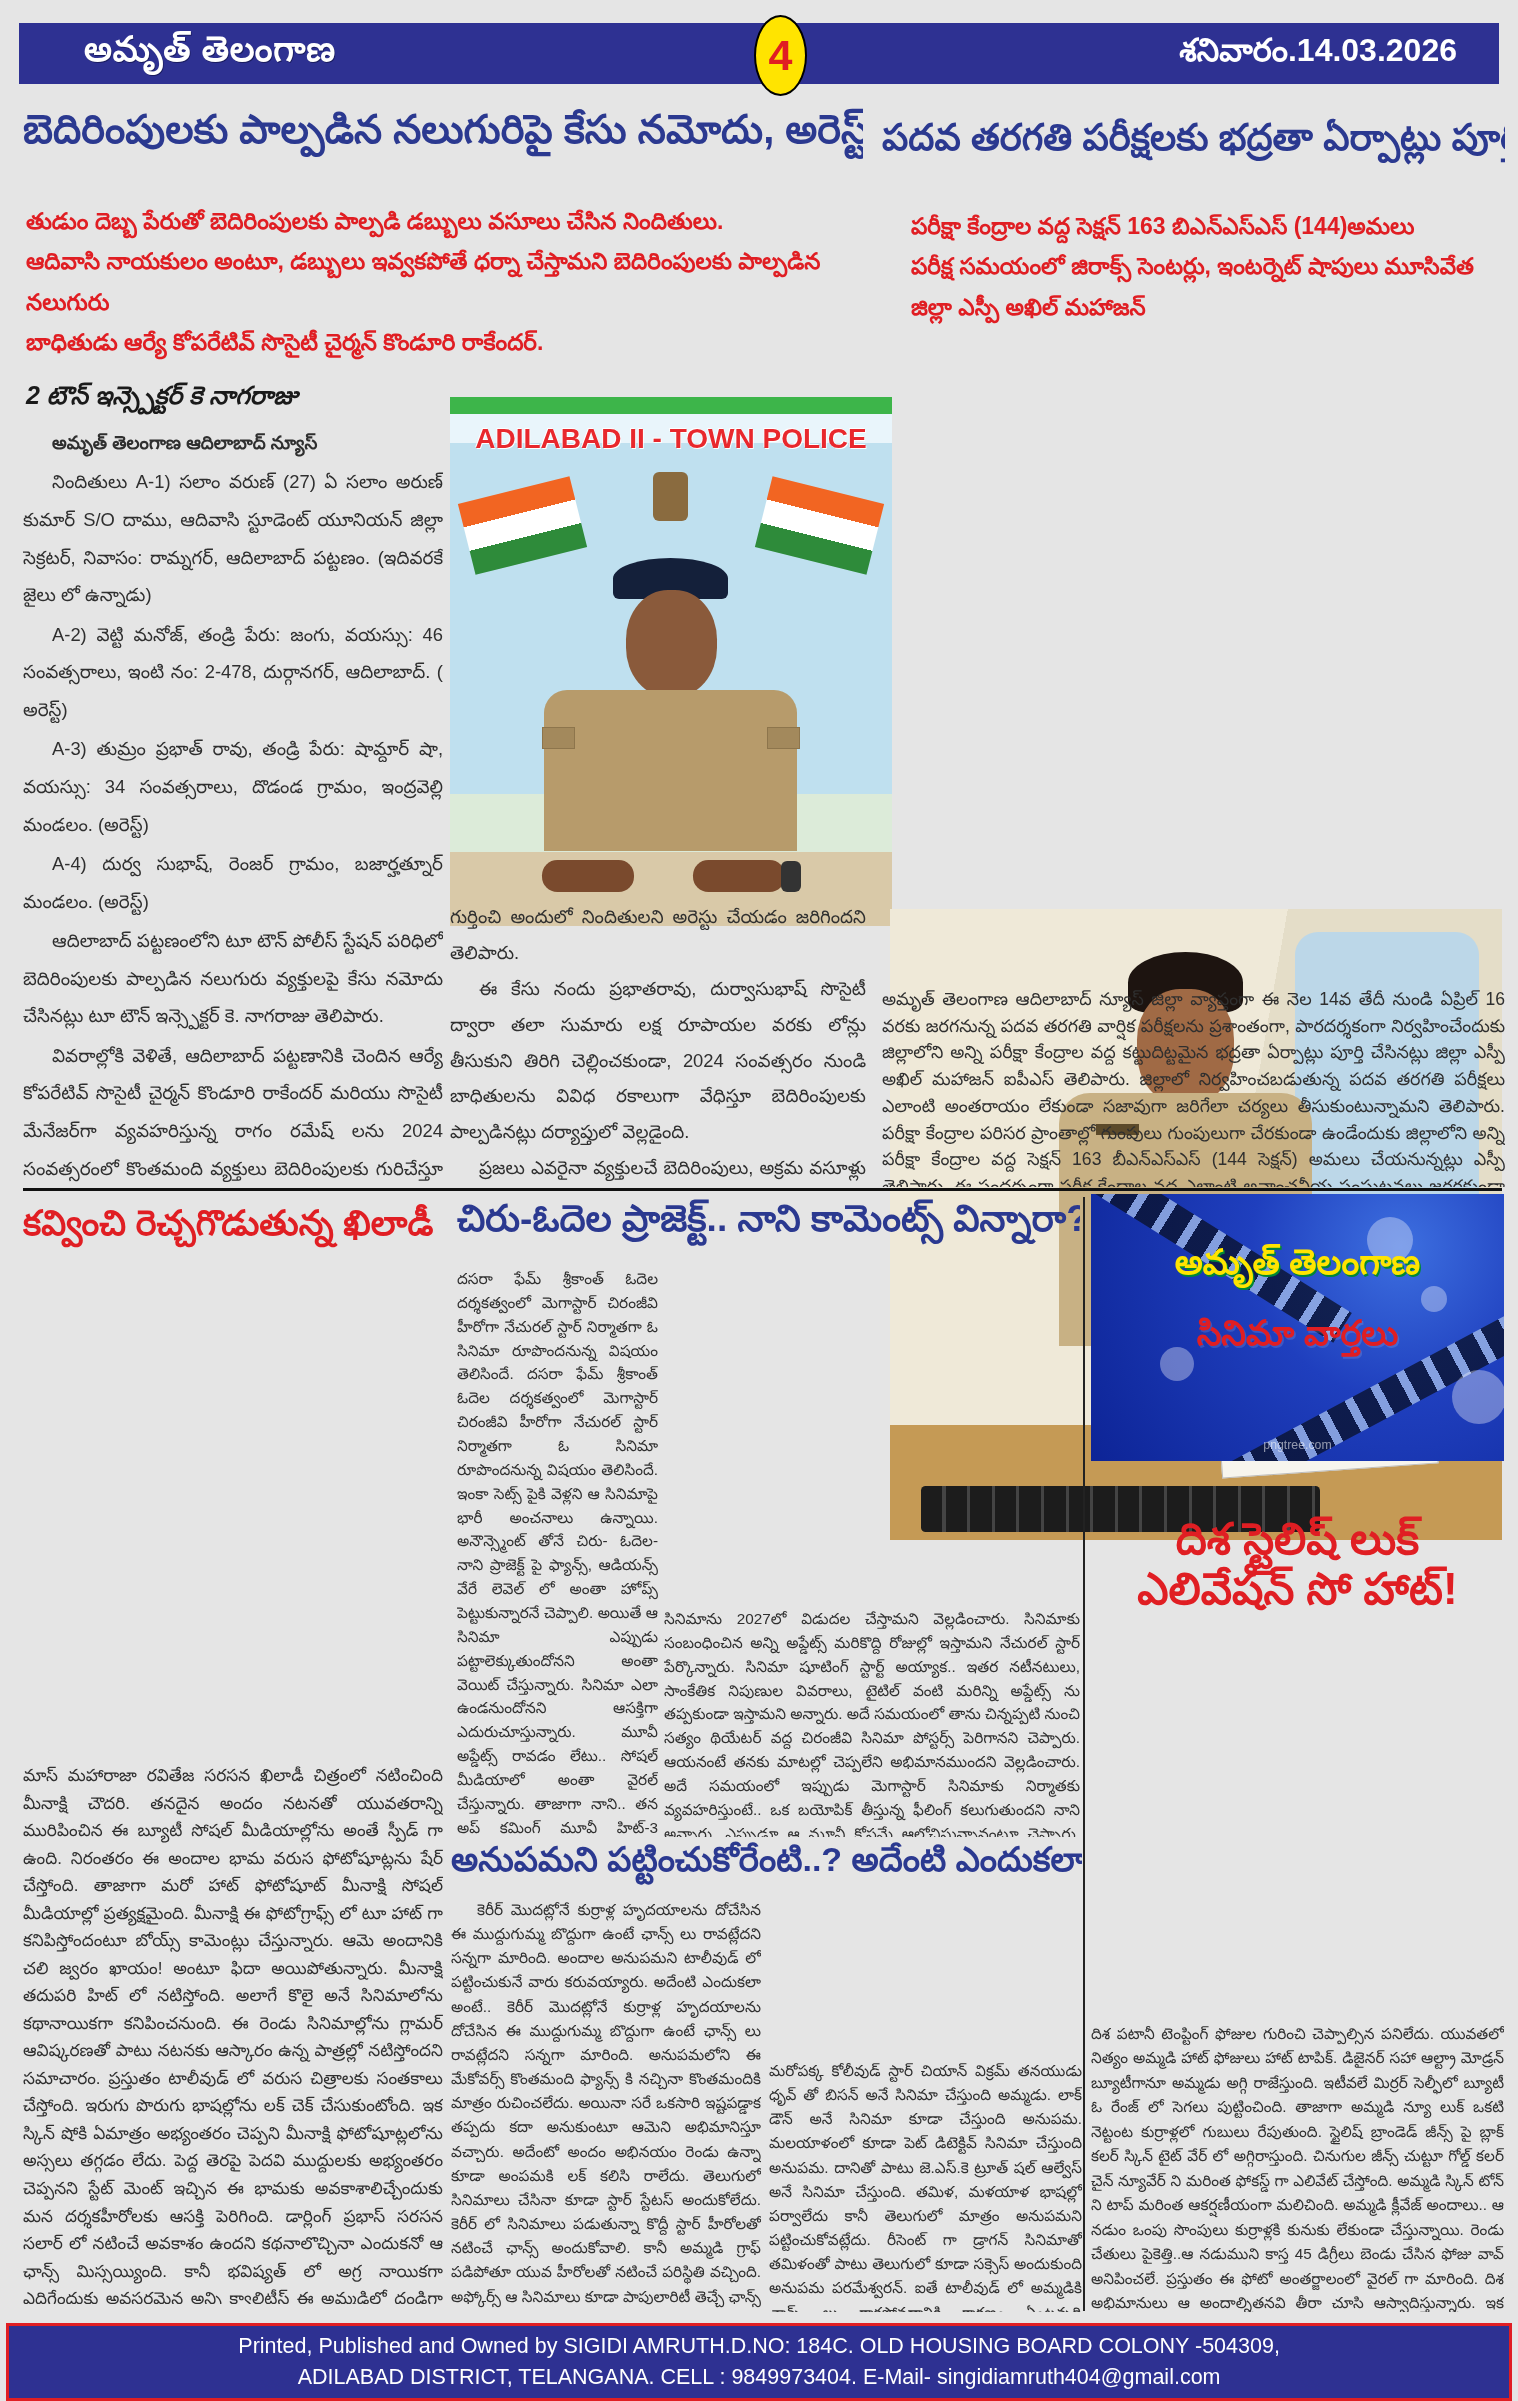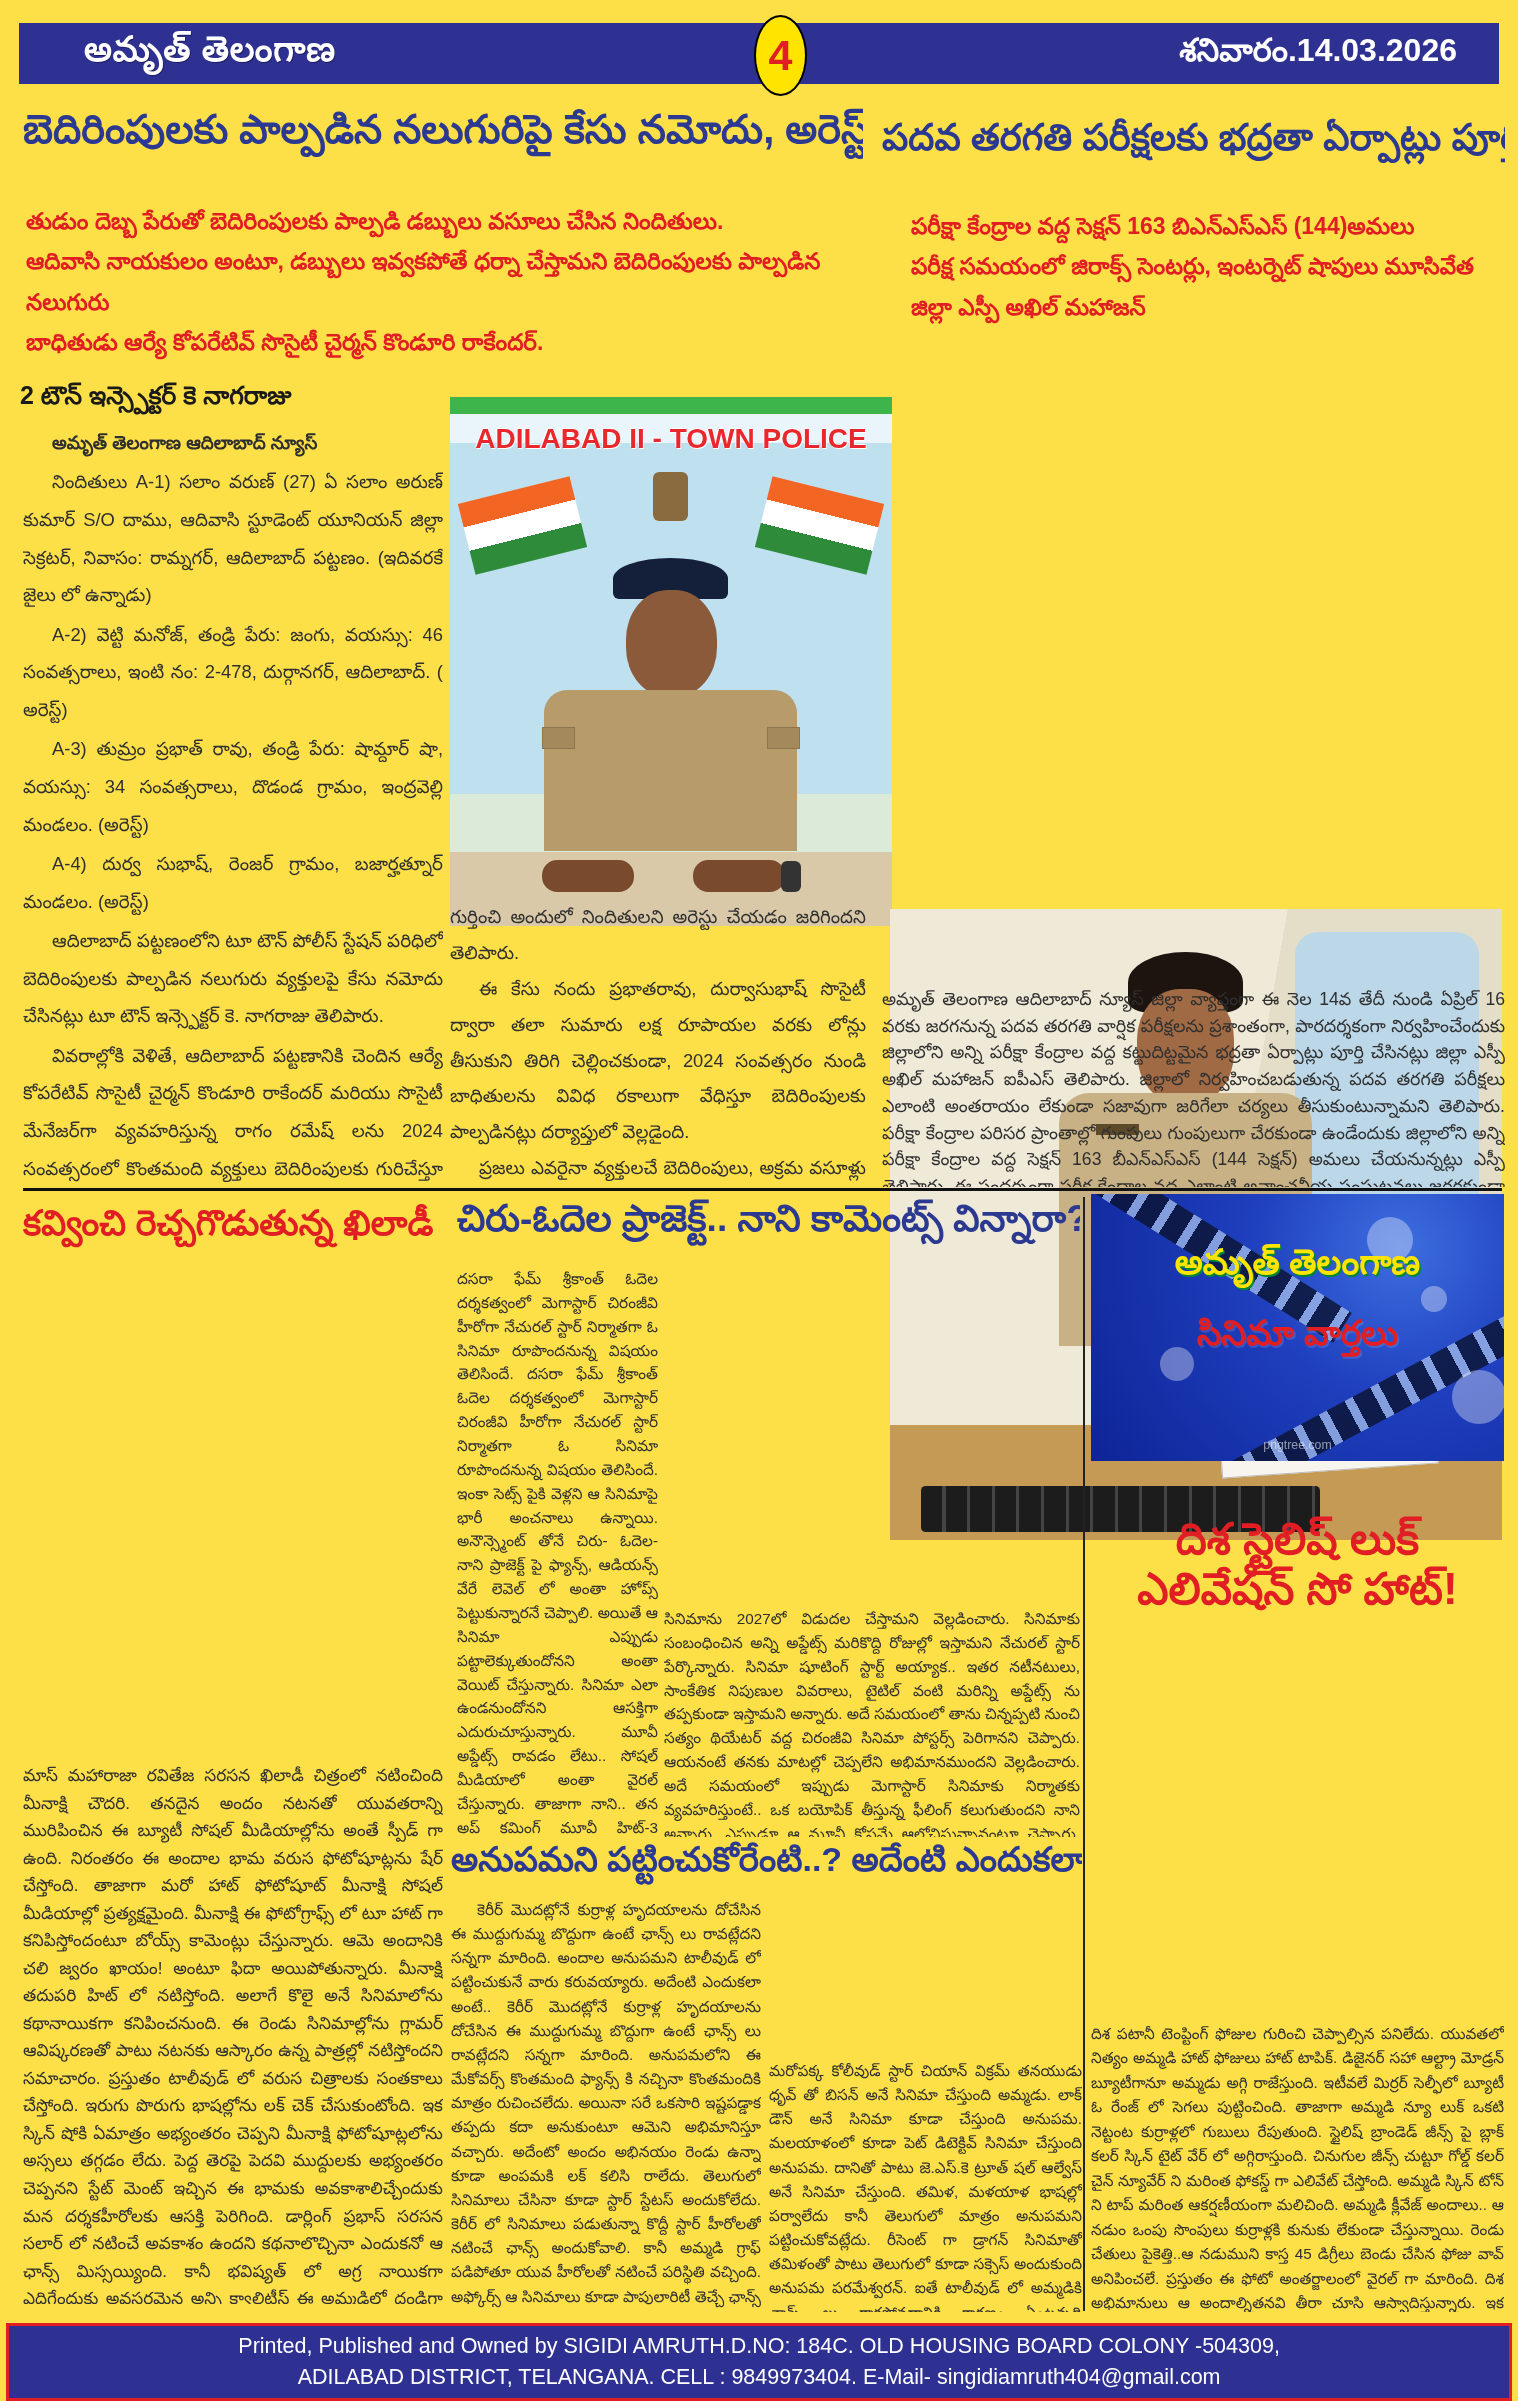--- a/index.html
+++ b/index.html
@@ -1,36 +1,36 @@
 <!DOCTYPE html>
 <html style="font-size:12.3px"><head>
 <meta charset="utf-8">
 <style>
   html,body{margin:0;padding:0;background:#ffffff;}
   body{font-family:"Liberation Sans","DejaVu Sans",sans-serif;width:1518px;}
-  .page{position:relative;width:1518px;height:2401px;background:#fde047;overflow:hidden;}
+  .page{position:relative;width:1518px;height:2401px;background:#e5e5e5;overflow:hidden;}
 
   
   .masthead{position:absolute;left:19px;top:23px;width:1480px;height:61px;background:#2e3192;display:flex;align-items:center;}
   .masthead-title{color:#ffffff;font-size:35px;font-weight:bold;margin-left:65px;letter-spacing:0.8px;text-shadow:0.8px 0.8px 0 #1a1c5e;}
   .page-badge{position:absolute;left:735px;top:-7.7px;width:49px;height:77px;background:#ffe400;border:2.3px solid #000;border-radius:50%;display:flex;align-items:center;justify-content:center;}
   .page-badge span{color:#e01e23;font-size:43px;font-weight:bold;}
   .masthead-date{position:absolute;right:42px;color:#ffffff;font-size:32px;font-weight:bold;}
 
   
   .head-blue{color:#2b3990;font-weight:800;white-space:nowrap;overflow:hidden;}
   .head-red{color:#e01e23;font-weight:800;white-space:nowrap;overflow:hidden;}
   .bullet-red{color:#e01e23;font-size:23px;font-weight:600;line-height:1.75;}
   .byline{color:#1a1a1a;font-size:25px;font-weight:bold;}
   .bodytxt{color:#2f2f2f;text-align:justify;overflow:hidden;}
   .dateline{font-weight:bold;}
 
   .crime-headline{position:absolute;left:23px;top:107px;width:840px;font-size:40px;}
   .crime-bullets{position:absolute;left:26px;top:201px;width:836px;}
-  .crime-byline{position:absolute;left:20px;top:381px;width:537px;}
+  .crime-byline{position:absolute;left:26px;top:381px;width:537px;font-style:italic;}
   .crime-colA{position:absolute;left:23px;top:424px;width:420px;height:761px;font-size:18.4px;line-height:2.05;}
   .crime-colA p{margin:0 0 1.5px 0;text-indent:29px;}
   .crime-colB-photo{position:absolute;left:450px;top:361px;width:442px;height:529px;margin-top:36px;}
   .crime-colB-text{position:absolute;left:450px;top:899px;width:416px;height:285px;font-size:18.4px;line-height:1.95;}
   .crime-colB-text p{margin:0;text-indent:29px;}
   .crime-colB-text p:first-child{text-indent:0;}
 
   .exam-headline{position:absolute;left:882px;top:117px;width:623px;font-size:37px;}
   .exam-bullets{position:absolute;left:911px;top:206px;width:606px;font-size:22px;}
   .exam-photo{position:absolute;left:890px;top:344px;width:612px;height:631px;}

